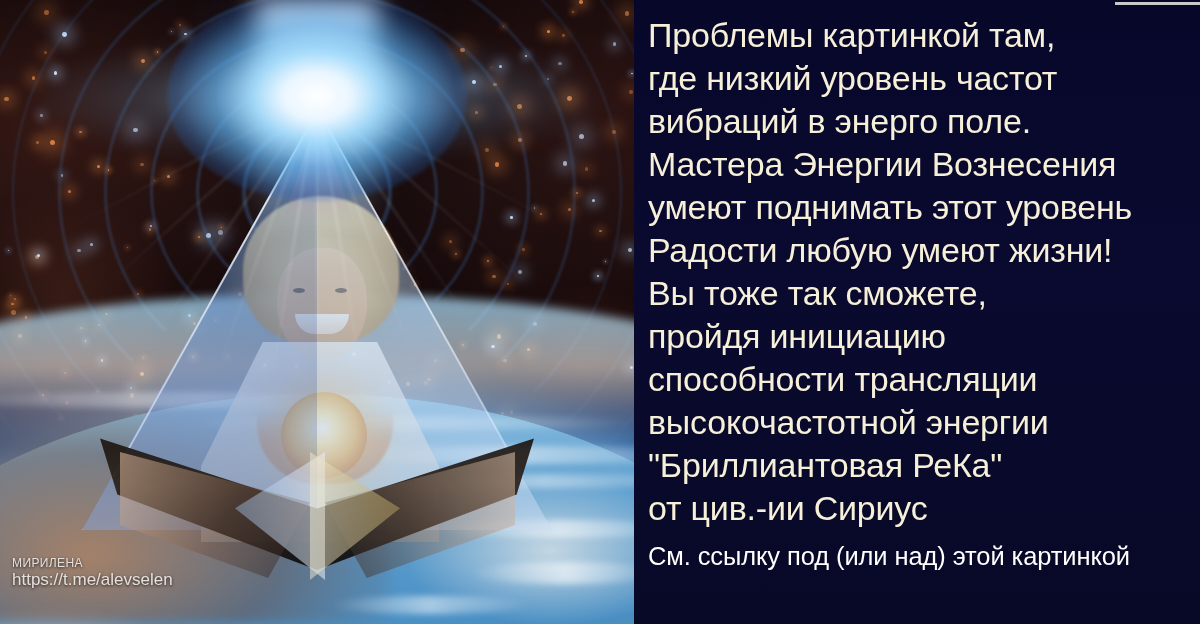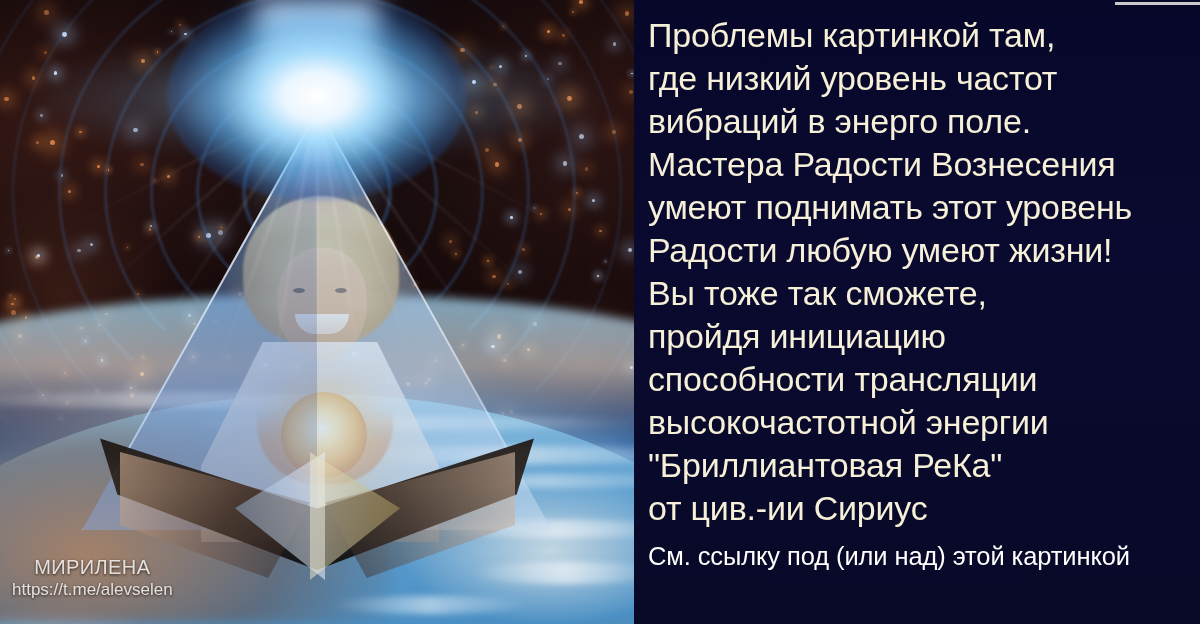--- a/index.html
+++ b/index.html
@@ -220,21 +220,21 @@
 
   
   .star { position:absolute; border-radius:50%; }
 
   
   #watermark {
     position:absolute; left:12px; top:556px; z-index:9;
     color:#e6e0dd; line-height:1.18;
     text-shadow:0 1px 3px rgba(0,0,0,.8);
   }
-  #watermark .wm-name { font-size:20px; letter-spacing:.4px;text-align:center; }
+  #watermark .wm-name { font-size:12px; letter-spacing:.4px; }
   #watermark .wm-url  { font-size:17px; }
 
   
   #text-panel {
     position:absolute; left:634px; top:0; width:566px; height:624px;
     background:linear-gradient(180deg,#07072a 0%,#0a0a30 40%,#080827 100%);
     padding:14px 0 0 14px;
   }
   #hairline {
     position:absolute; left:1115px; top:2px; width:85px; height:3px;
@@ -487,21 +487,21 @@
       <div class="wm-name">МИРИЛЕНА</div>
       <div class="wm-url">https://t.me/alevselen</div>
     </div>
   </div>
 
   <div id="text-panel">
     <div id="message-lines">
         <div class="msg-line">Проблемы картинкой там,</div>
         <div class="msg-line">где низкий уровень частот</div>
         <div class="msg-line">вибраций в энерго поле.</div>
-        <div class="msg-line">Мастера Радости Вознесения</div>
+        <div class="msg-line">Мастера Энергии Вознесения</div>
         <div class="msg-line">умеют поднимать этот уровень</div>
         <div class="msg-line">Радости любую умеют жизни!</div>
         <div class="msg-line">Вы тоже так сможете,</div>
         <div class="msg-line">пройдя инициацию</div>
         <div class="msg-line">способности трансляции</div>
         <div class="msg-line">высокочастотной энергии</div>
         <div class="msg-line">"Бриллиантовая РеКа"</div>
         <div class="msg-line">от цив.-ии Сириус</div>
       </div>
     <div class="msg-line small">См. ссылку под (или над) этой картинкой</div>

